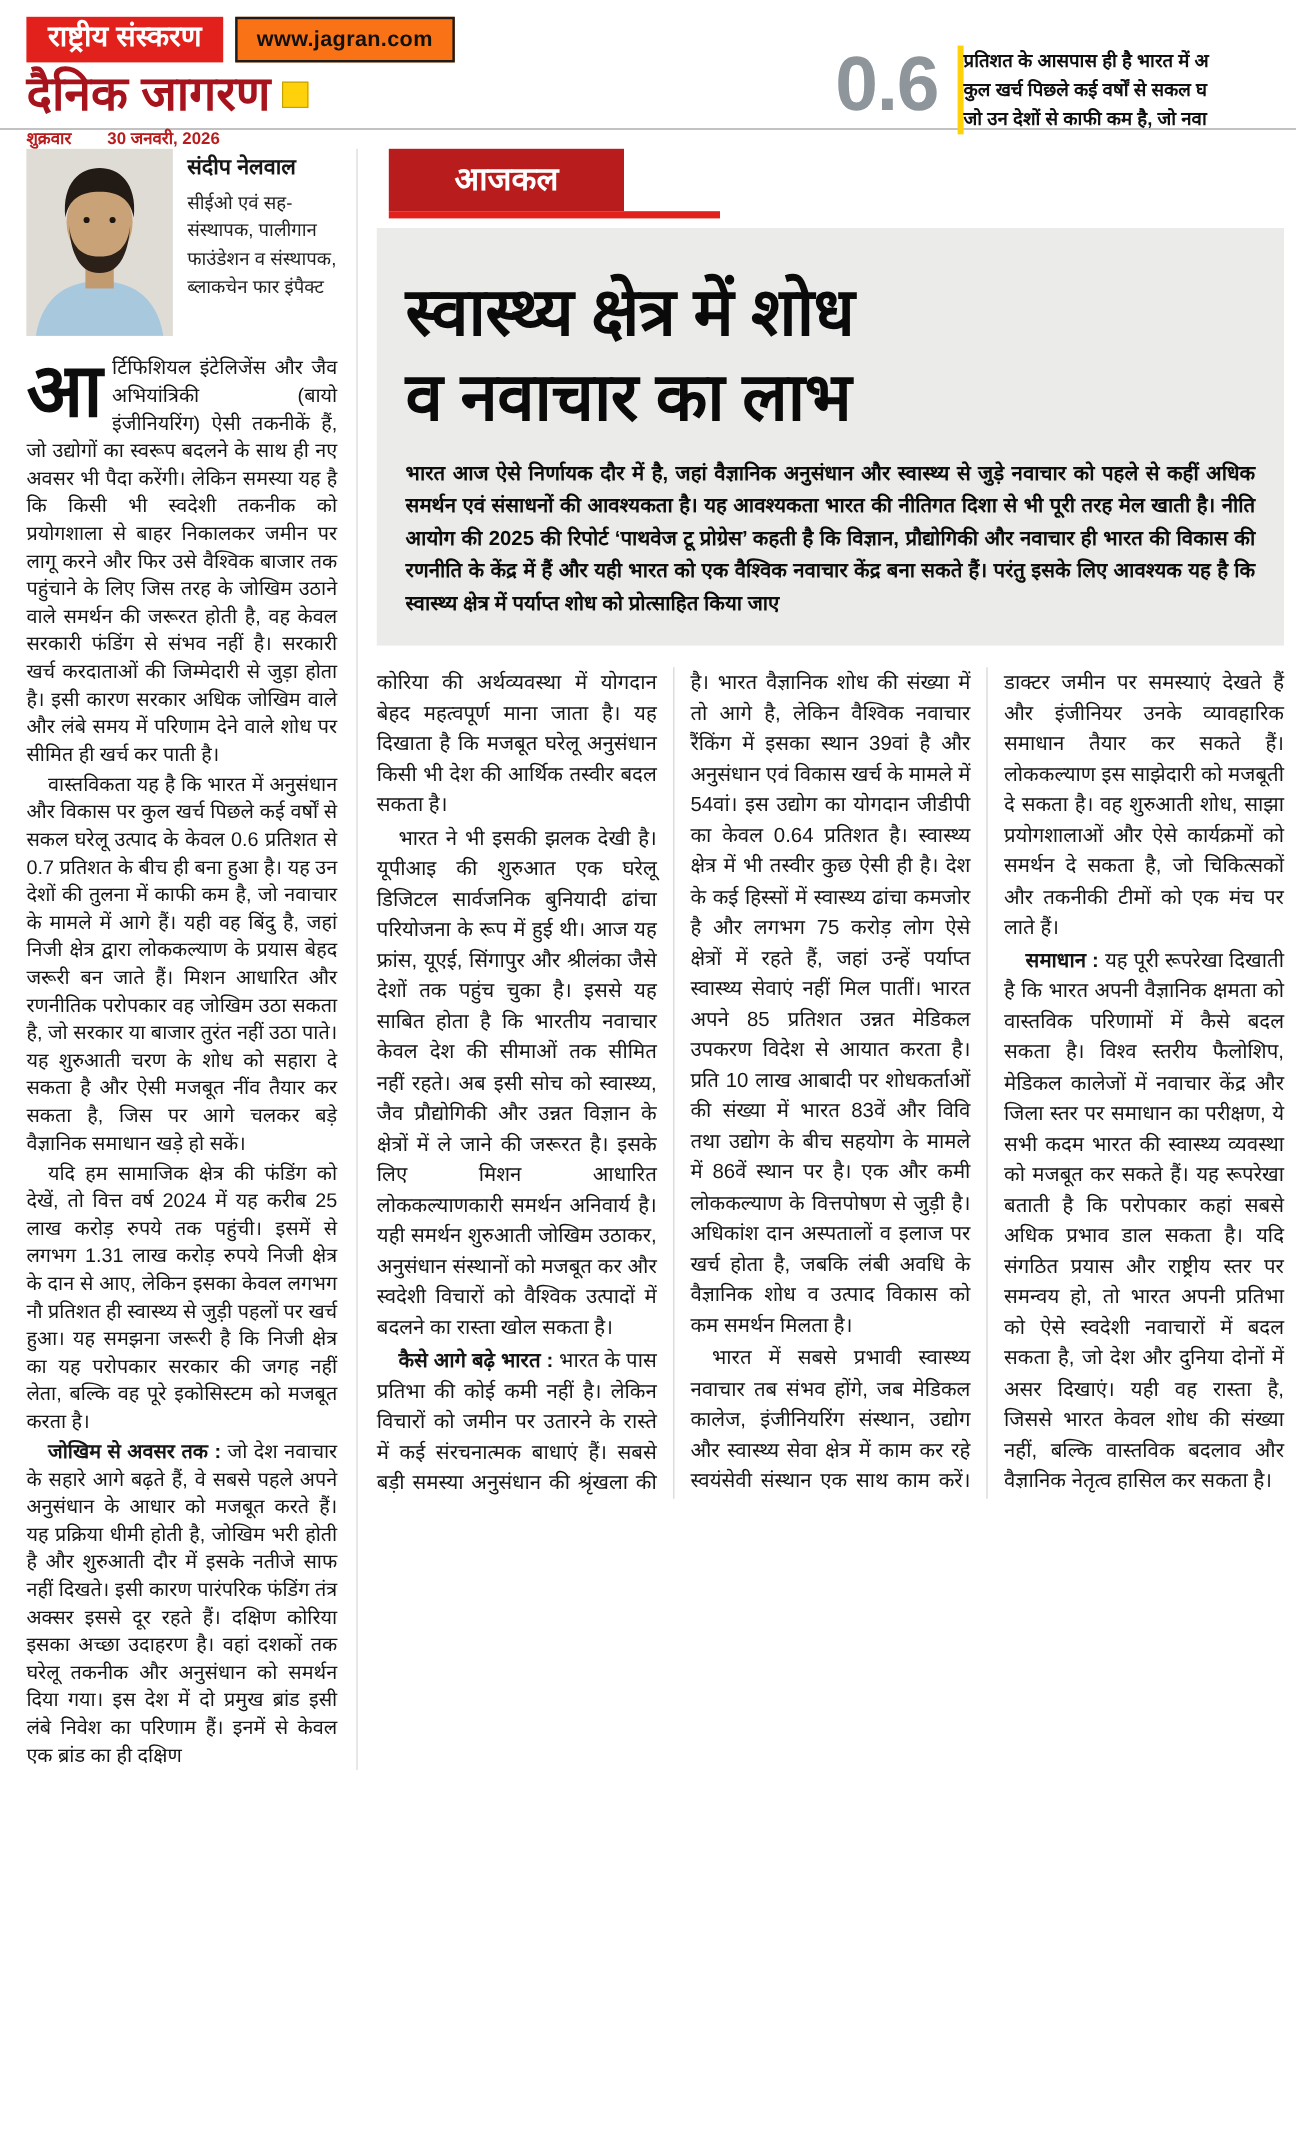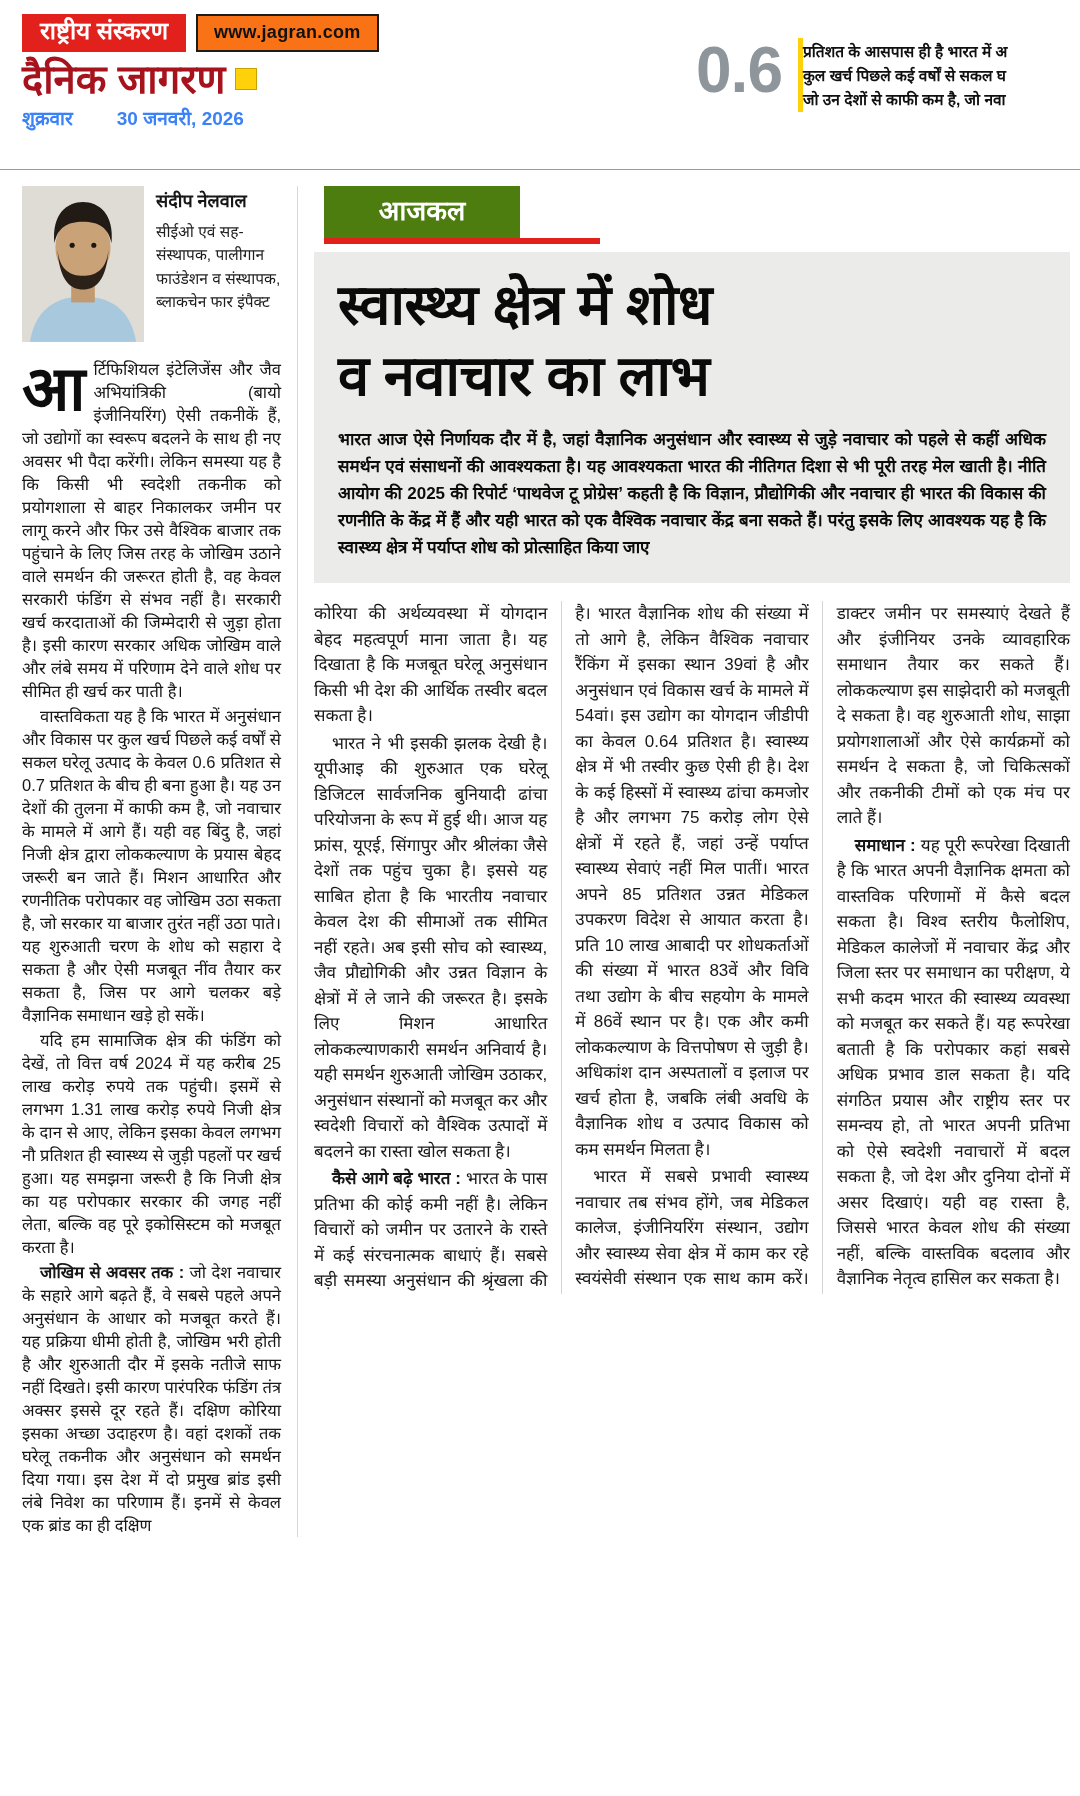--- a/index.html
+++ b/index.html
@@ -6,37 +6,37 @@
   html, body { margin: 0; padding: 0; }
   body {
     width: 1080px; height: 1796px; overflow: hidden; position: relative;
     background: #ffffff; color: #161616;
     font-family: "Liberation Sans", "DejaVu Sans", sans-serif;
   }
 
   
   .header {
     display: flex; align-items: flex-start;
-    padding: 14px 0 10px 22px; height: 170px;
+    padding: 14px 0 10px 22px; height: 108px;
     border-bottom: 1px solid #9b9b9b;
   }
   .masthead { flex: none; width: 480px; }
   .mast-row { display: flex; align-items: stretch; gap: 10px; }
   .edition-banner {
     background: #e2211c; color: #fff; font-weight: bold;
     font-size: 24px; padding: 3px 18px 6px; line-height: 1.2;
   }
   .website-box {
     border: 2px solid #1c1c1c; background: #f97316; color: #111;
     font-weight: bold; font-size: 18px; padding: 6px 16px 0; letter-spacing: .3px;
   }
   .logo-row { display: flex; align-items: center; gap: 10px; margin-top: 5px; }
   .paper-logo { font-size: 40px; font-weight: bold; color: #a6131c; line-height: 1.1; }
   .logo-accent { width: 22px; height: 22px; background: #ffd10a; border: 1px solid #c7a300; }
-  .dateline { font-size: 19px; font-weight: bold; margin-top: 4px; display: flex; gap: 44px; color: #3b82f6; }
+  .dateline { font-size: 14px; font-weight: bold; margin-top: 4px; display: flex; gap: 30px; color: #b91c1c; }
 
   .stat { margin-left: auto; display: flex; gap: 16px; padding-top: 24px; white-space: nowrap; flex: none; width: 384px; }
   .stat-value { font-size: 64px; font-weight: bold; color: #8f969b; line-height: 1; letter-spacing: -1px; }
   .stat-text {
     border-left: 5px solid #ffd10a; padding-top: 2px;
     font-size: 15.5px; font-weight: bold; line-height: 1.55; color: #101010;
   }
 
   
   .main { display: flex; padding: 16px 0 0 22px; justify-content: space-between; }
@@ -57,25 +57,25 @@
   .bodytext p + p { text-indent: 18px; margin-top: 2px; }
   .para-label { font-weight: bold; }
   .dropcap {
     float: left; font-size: 62px; line-height: 56px; font-weight: bold;
     padding: 3px 8px 0 0; color: #0d0d0d;
   }
 
   
   .kicker-wrap { width: 276px; margin: 0 0 8px 10px; }
   .kicker {
-    display: block; width: 196px; background: #4d7c0f; color: #fff;
+    display: block; width: 196px; background: #b91c1c; color: #fff;
     font-size: 27px; font-weight: bold; text-align: center; padding: 5px 0 10px;
   }
   .kicker-rule { height: 6px; background: #e2211c; width: 276px; }
-  .head-panel { background: #ebebe9; padding: 18px 24px 22px; }
+  .head-panel { background: #ebebe9; padding: 35px 24px 22px; }
   .headline { font-size: 56px; line-height: 1.26; font-weight: bold; color: #0a0a0a; letter-spacing: -.5px; }
   .lead { margin-top: 16px; font-size: 17px; font-weight: bold; line-height: 1.58; text-align: justify; color: #0c0c0c; }
 
   
   .body-cols {
     margin-top: 18px;
     column-count: 3; column-gap: 28px;
     column-rule: 1px solid #d4d4d4;
   }
   .body-cols p { font-size: 17px; line-height: 25.5px; }

